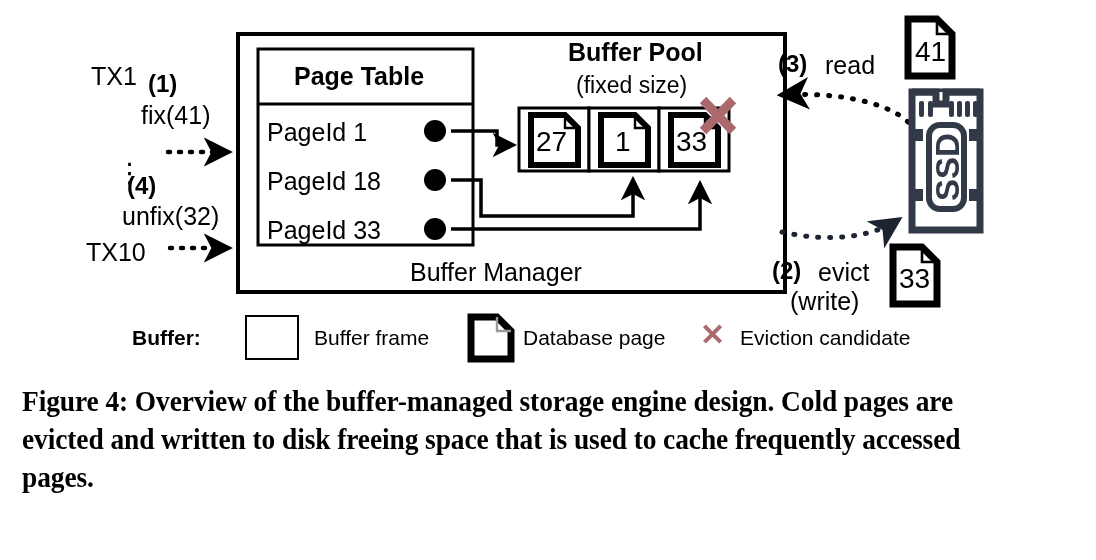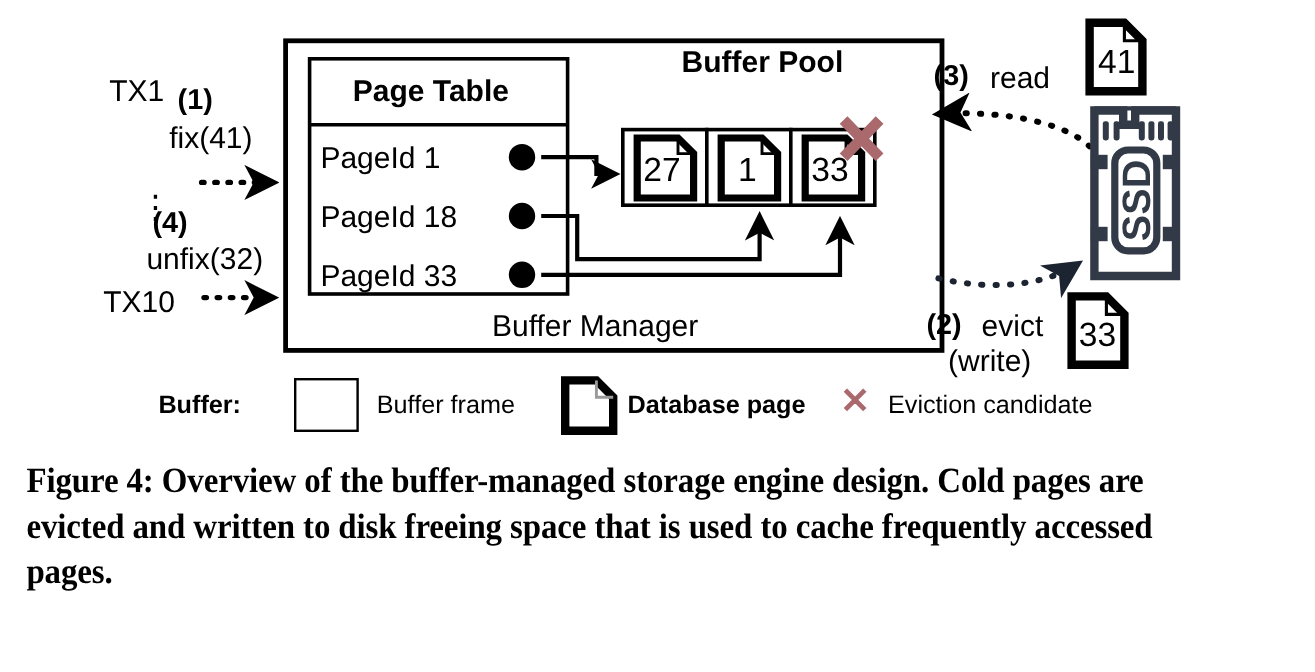--- a/index.html
+++ b/index.html
@@ -157,20 +157,21 @@
   <div class="txt" style="left:267px;top:120px;font-size:25px;">PageId 1</div>
   <div class="dot" style="left:424px;top:120px;"></div>
 
   <div class="txt" style="left:267px;top:169px;font-size:25px;">PageId 18</div>
   <div class="dot" style="left:424px;top:169px;"></div>
 
   <div class="txt" style="left:267px;top:218px;font-size:25px;">PageId 33</div>
   <div class="dot" style="left:424px;top:218px;"></div>
 
   <div class="txt b" style="left:568px;top:40px;font-size:25px;">Buffer Pool</div>
+  <div class="txt" style="left:576px;top:74px;font-size:23px;">(fixed size)</div>
 
   <div class="txt" style="left:536px;top:128px;font-size:28px;">27</div>
   <div class="txt" style="left:615px;top:128px;font-size:28px;">1</div>
   <div class="txt" style="left:676px;top:128px;font-size:28px;">33</div>
 
   <div class="txt" style="left:410px;top:260px;font-size:25px;">Buffer Manager</div>
 
   <div class="txt b" style="left:778px;top:52px;font-size:24px;">(3)</div>
   <div class="txt" style="left:825px;top:53px;font-size:25px;">read</div>
 
@@ -193,20 +194,20 @@
 
   <div class="txt b legend-label" style="left:132px;top:327px;">Buffer:</div>
 
   <div class="box-thin" style="left:245px;top:315px;width:54px;height:45px;"></div>
   <div class="txt legend-label" style="left:314px;top:327px;">Buffer frame</div>
 
   <svg class="abs" width="54" height="52" viewBox="0 0 54 52" style="left:465px;top:312px;">
     <path d="M6,5 L32,5 L46,19 L46,47 L6,47 Z" fill="#fff" stroke="#000" stroke-width="7"></path>
     <path d="M32,5 L32,19 L46,19" fill="none" stroke="#9a9a9a" stroke-width="2.4"></path>
   </svg>
-  <div class="txt legend-label" style="left:523px;top:327px;font-weight:bold;">Database page</div>
+  <div class="txt legend-label" style="left:523px;top:327px;">Database page</div>
 
   <div class="txt legend-x" style="left:700px;top:320px;">✕</div>
   <div class="txt legend-label" style="left:740px;top:327px;text-align:center;">Eviction candidate</div>
 
   <div id="caption">Figure 4: Overview of the buffer-managed storage engine design. Cold pages are evicted and written to disk freeing space that is used to cache frequently accessed pages.</div>
 
 </div>
 
 </body></html>

